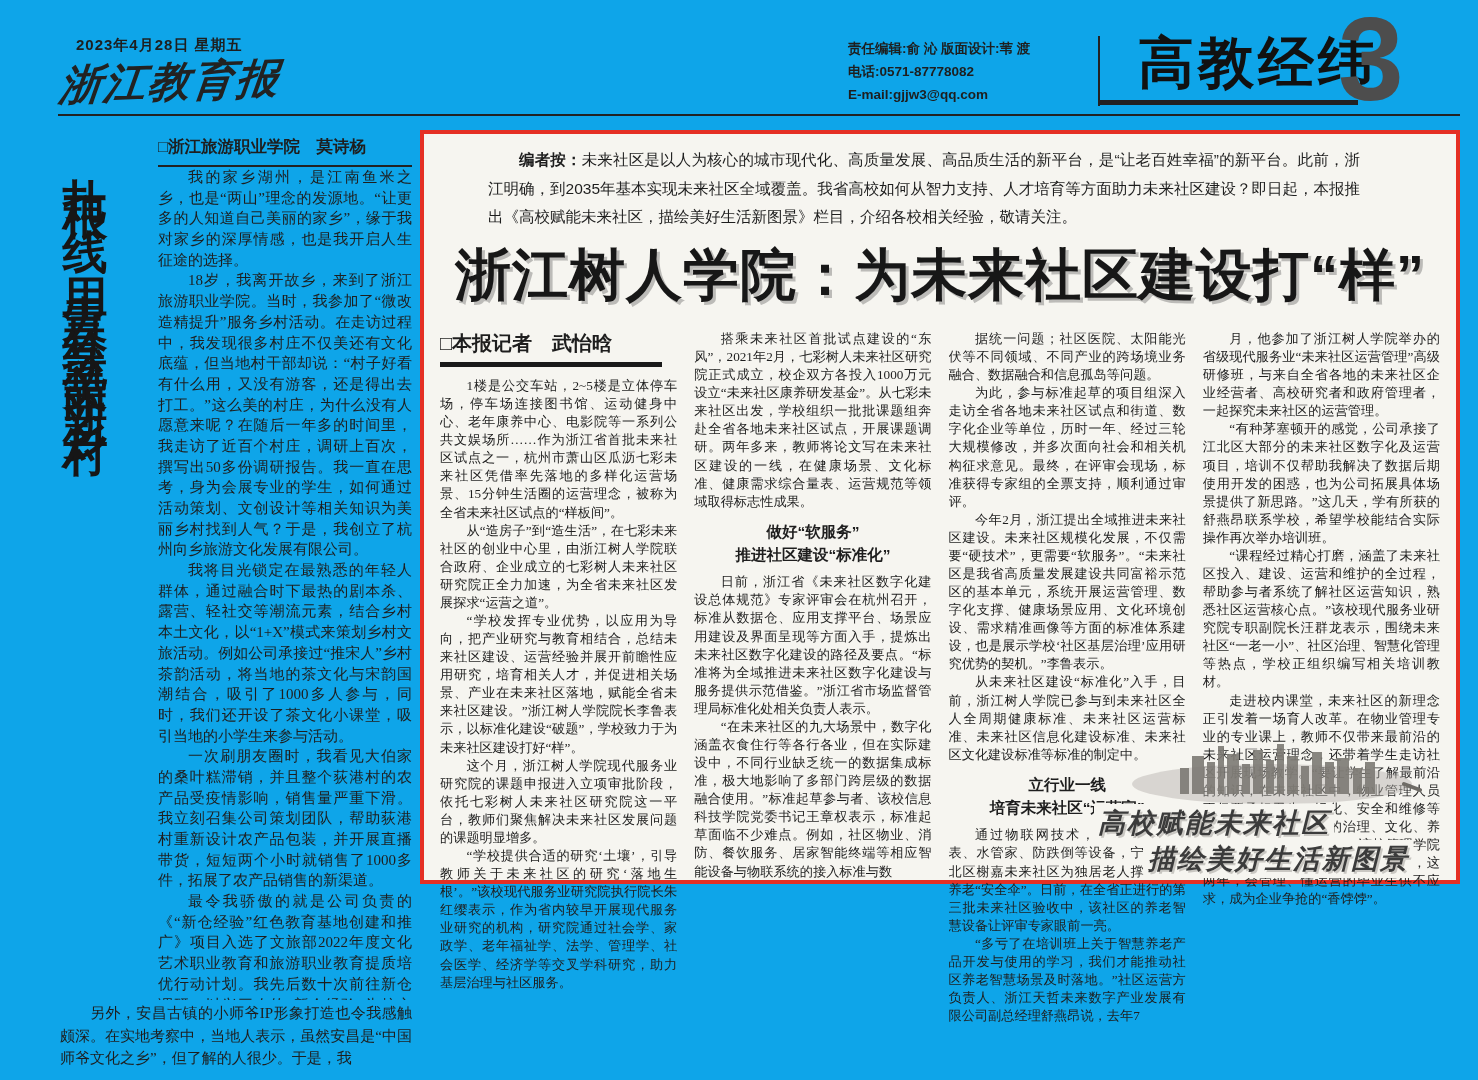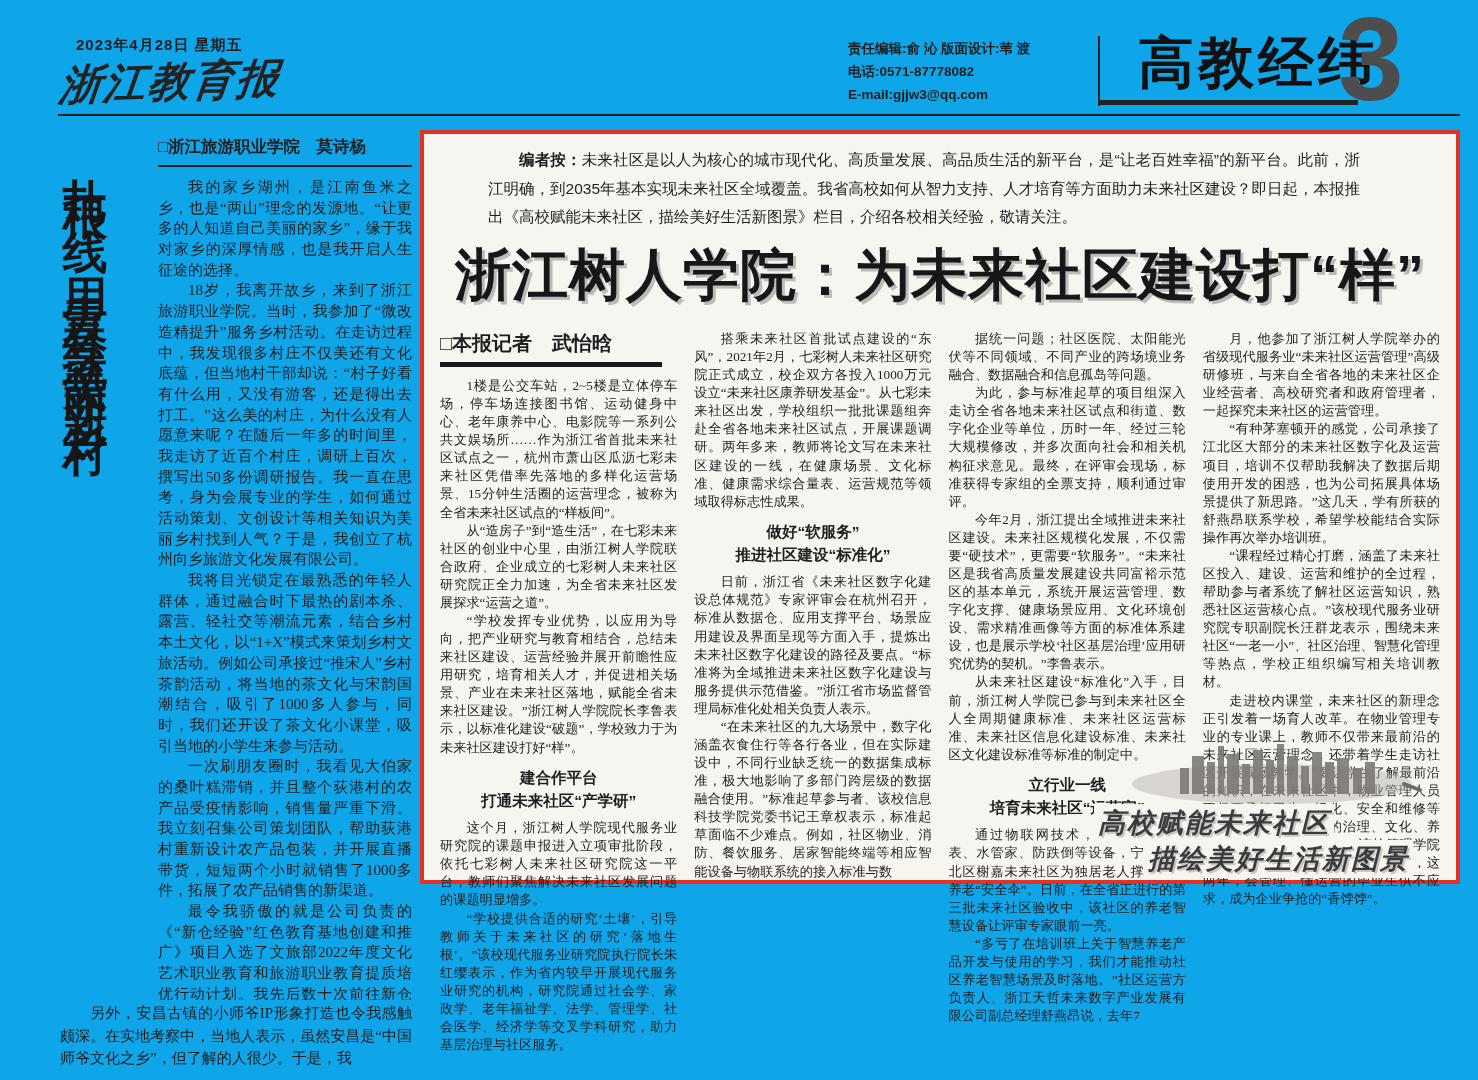--- a/index.html
+++ b/index.html
@@ -20,21 +20,21 @@
   .section-title{position:absolute;left:1108px;top:26px;font-family:"Liberation Sans","DejaVu Sans",sans-serif;
     font-size:56px;font-weight:900;letter-spacing:4px;color:#111;margin-left:30px;}
   .section-underline{position:absolute;left:1100px;top:100px;width:258px;height:5px;background:#222;}
   .page-number{position:absolute;left:1338px;top:0px;font-family:"Liberation Sans","DejaVu Sans",sans-serif;
     font-size:118px;font-weight:bold;color:#4d4d4d;line-height:1;}
   
   .vertical-title{position:absolute;left:55px;top:142px;height:940px;writing-mode:vertical-rl;
     font-size:45px;font-weight:600;letter-spacing:17px;color:#161616;}
   .left-col{position:absolute;left:158px;top:136px;width:254px;height:864px;overflow:hidden;}
   .left-byline{font-family:"Liberation Sans","DejaVu Sans",sans-serif;font-size:16.5px;font-weight:bold;
-    border-bottom:2px solid #222;padding-bottom:7px;margin-bottom:10px;}
+    border-bottom:2px solid #222;padding-bottom:7px;}
   .left-col p{margin:0;font-size:15px;line-height:1.38;text-align:justify;text-indent:2em;}
   .left-wide{position:absolute;left:60px;top:1002px;width:352px;height:74px;overflow:hidden;}
   .left-wide p{margin:0;font-size:15px;line-height:1.5;text-align:justify;text-indent:2em;}
   
   .feature{position:absolute;left:420px;top:130px;width:1040px;height:754px;
     border:4px solid #e53024;box-sizing:border-box;background:#f6f5f0;}
   .editor-note{position:absolute;left:64px;top:12px;width:872px;
     font-family:"Liberation Sans","DejaVu Sans",sans-serif;font-size:15.5px;line-height:1.85;
     text-indent:2em;text-align:justify;margin:0;}
   .editor-note b{font-weight:bold;}
@@ -97,24 +97,20 @@
 
     <div class="headline">浙江树人学院：为未来社区建设打“样”</div>
 
     <div class="cols">
 
       <div class="col">
         <span class="reporter">□本报记者　武怡晗</span>
         <p>1楼是公交车站，2~5楼是立体停车场，停车场连接图书馆、运动健身中心、老年康养中心、电影院等一系列公共文娱场所……作为浙江省首批未来社区试点之一，杭州市萧山区瓜沥七彩未来社区凭借率先落地的多样化运营场景、15分钟生活圈的运营理念，被称为全省未来社区试点的“样板间”。</p>
         <p>从“造房子”到“造生活”，在七彩未来社区的创业中心里，由浙江树人学院联合政府、企业成立的七彩树人未来社区研究院正全力加速，为全省未来社区发展探求“运营之道”。</p>
         <p>“学校发挥专业优势，以应用为导向，把产业研究与教育相结合，总结未来社区建设、运营经验并展开前瞻性应用研究，培育相关人才，并促进相关场景、产业在未来社区落地，赋能全省未来社区建设。”浙江树人学院院长李鲁表示，以标准化建设“破题”，学校致力于为未来社区建设打好“样”。</p>
-        <div class="subhead">
-          <div>建合作平台</div>
-          <div>打通未来社区“产学研”</div>
-        </div>
         <p>这个月，浙江树人学院现代服务业研究院的课题申报进入立项审批阶段，依托七彩树人未来社区研究院这一平台，教师们聚焦解决未来社区发展问题的课题明显增多。</p>
         <p>“学校提供合适的研究‘土壤’，引导教师关于未来社区的研究‘落地生根’。”该校现代服务业研究院执行院长朱红缨表示，作为省内较早开展现代服务业研究的机构，研究院通过社会学、家政学、老年福祉学、法学、管理学、社会医学、经济学等交叉学科研究，助力基层治理与社区服务。</p>
       </div>
 
       <div class="col">
         <p>搭乘未来社区首批试点建设的“东风”，2021年2月，七彩树人未来社区研究院正式成立，校企双方各投入1000万元设立“未来社区康养研发基金”。从七彩未来社区出发，学校组织一批批课题组奔赴全省各地未来社区试点，开展课题调研。两年多来，教师将论文写在未来社区建设的一线，在健康场景、文化标准、健康需求综合量表、运营规范等领域取得标志性成果。</p>
         <div class="subhead">
           <div>做好“软服务”</div>
           <div>推进社区建设“标准化”</div>
         </div>

